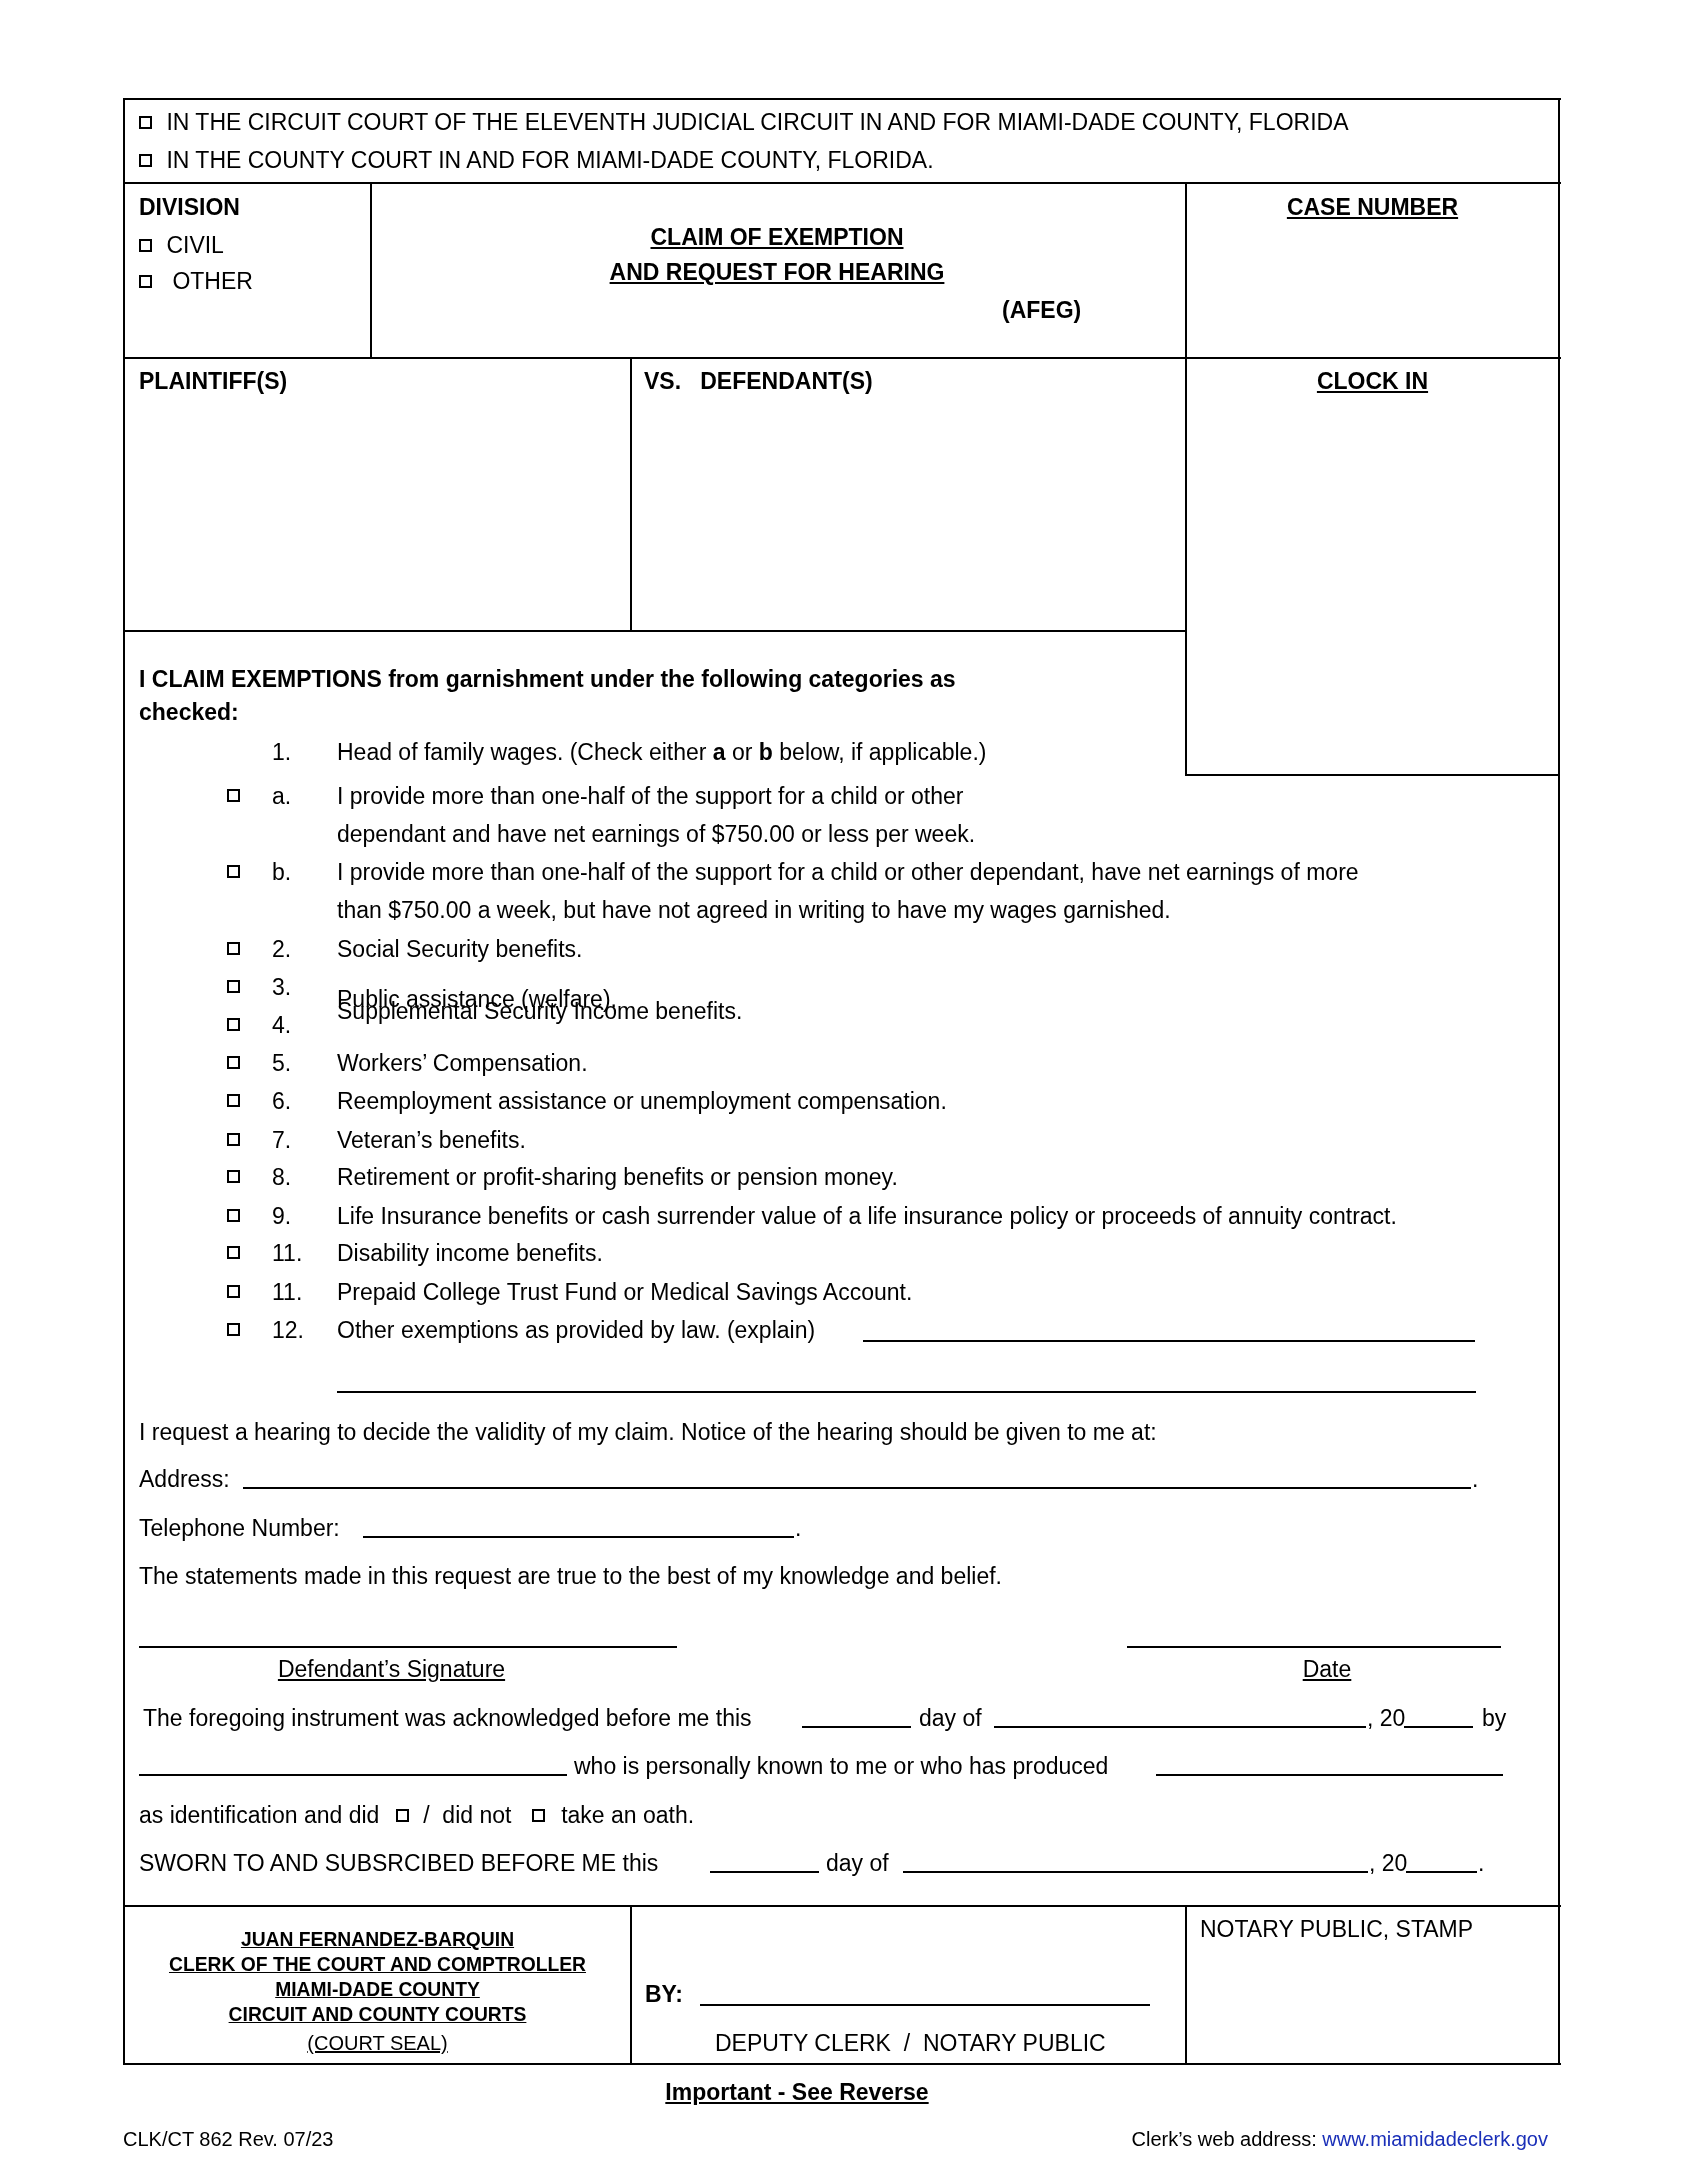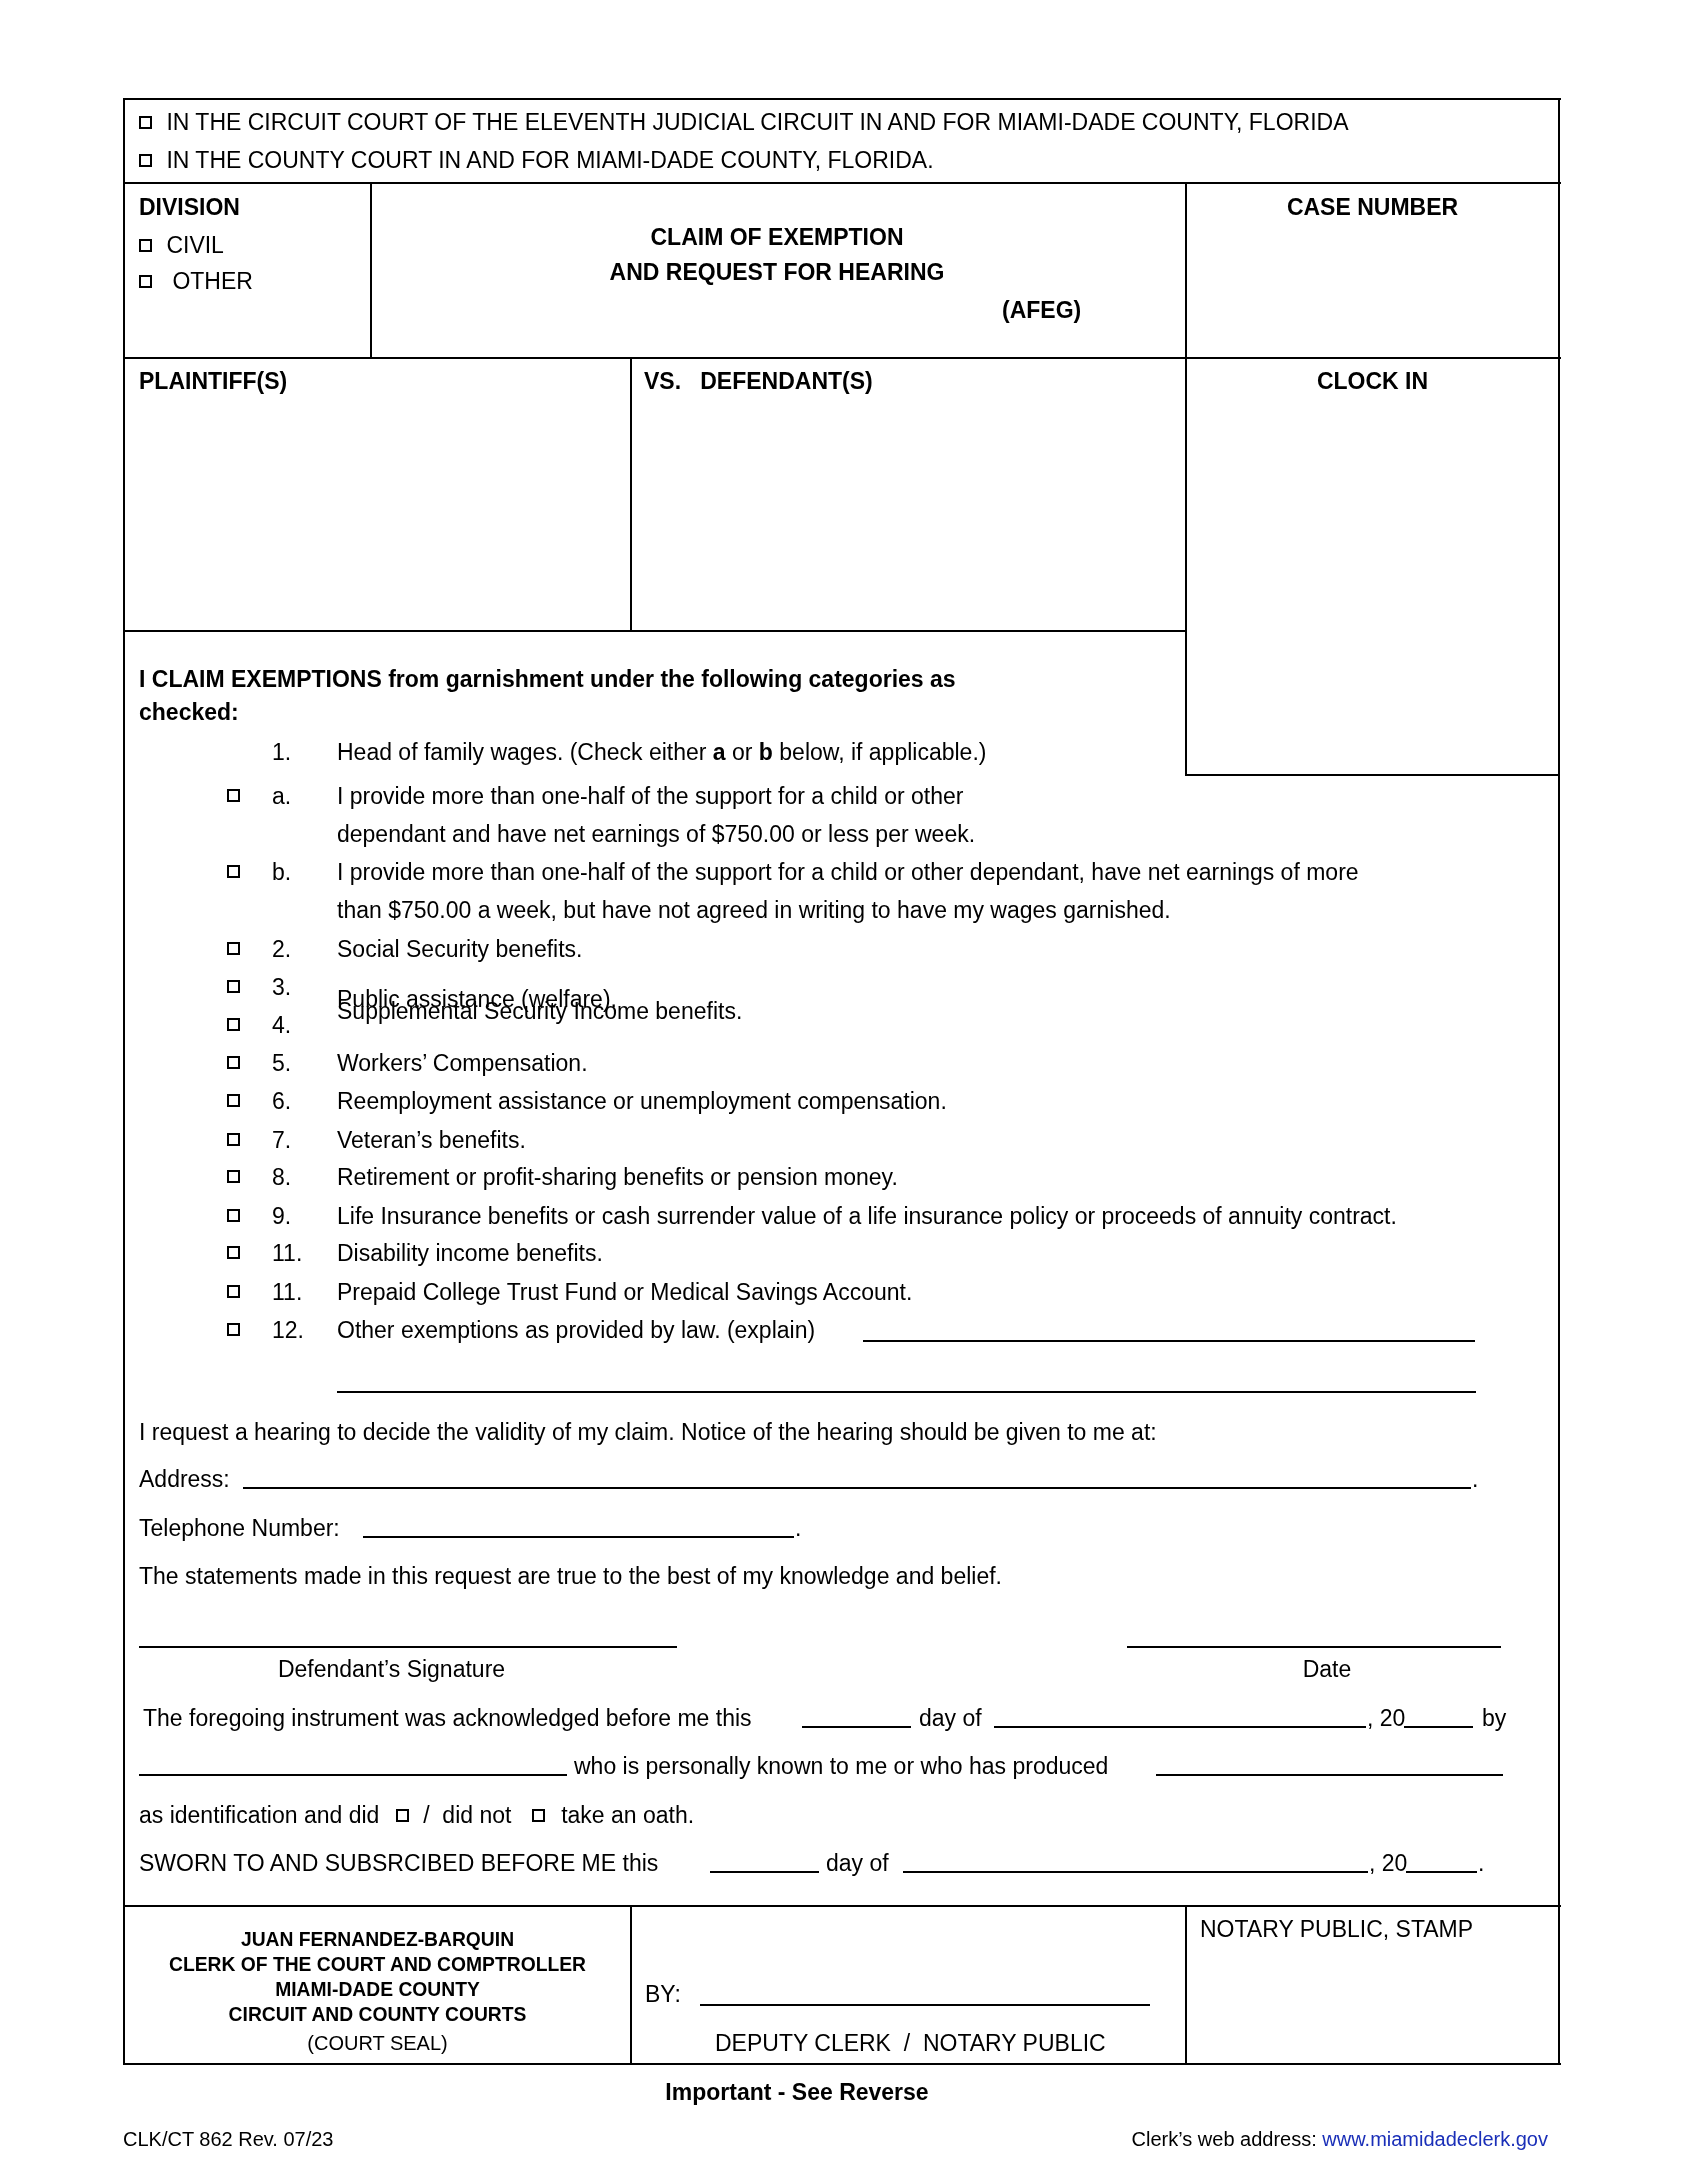--- a/index.html
+++ b/index.html
@@ -3,21 +3,21 @@
 <meta charset="utf-8">
 <style>
   html, body { margin: 0; padding: 0; background: #ffffff; }
   body { width: 1683px; height: 2178px; position: relative; font-family: "Liberation Sans", sans-serif; color: #000; font-size: 23px; }
   .abs { position: absolute; }
   .line { position: absolute; background: #000; }
   .cb { display: inline-block; width: 13px; height: 13px; border: 2px solid #000; box-sizing: border-box; vertical-align: 1px; cursor: pointer; }
   .b { font-weight: bold; }
   .txt { position: absolute; white-space: nowrap; line-height: 1; }
   .blank { position: absolute; height: 0; border-bottom: 2px solid #000; cursor: text; }
-  .center { text-align: center; }
+  .center { text-align: center; text-decoration: underline; }
   a { color: #1a2fb8; text-decoration: none; }
 </style>
 </head>
 <body>
 
 <div class="line" style="left:123px;top:98px;width:1438px;height:2px;"></div>
 <div class="line" style="left:123px;top:98px;width:2px;height:1967px;"></div>
 <div class="line" style="left:1558px;top:98px;width:2px;height:1967px;"></div>
 <div class="line" style="left:123px;top:2063px;width:1438px;height:2px;"></div>
 
@@ -176,21 +176,21 @@
 <div class="txt" style="left:1478px;top:1852px;">.</div>
 
 <div class="abs center b" style="left:125px;top:1927px;width:505px;font-size:19.3px;line-height:25px;">
   <div>JUAN FERNANDEZ-BARQUIN</div>
   <div>CLERK OF THE COURT AND COMPTROLLER</div>
   <div>MIAMI-DADE COUNTY</div>
   <div>CIRCUIT AND COUNTY COURTS</div>
 </div>
 <div class="txt center" style="left:125px;top:2033px;width:505px;font-size:20px;">(COURT SEAL)</div>
 
-<div class="txt" style="left:645px;top:1983px;">BY:</div>
+<div class="txt" style="left:645px;top:1983px;font-weight:bold;">BY:</div>
 <div class="blank" style="left:700px;top:2004px;width:450px;"></div>
 <div class="txt" style="left:715px;top:2032px;white-space:pre;">DEPUTY CLERK  /  NOTARY PUBLIC</div>
 
 <div class="txt" style="left:1200px;top:1918px;">NOTARY PUBLIC, STAMP</div>
 <div class="abs" style="left:1198px;top:1950px;width:351px;height:104px;"></div>
 
 <div class="txt b center" style="left:594px;top:2081px;width:406px;">Important - See Reverse</div>
 <div class="txt" style="left:123px;top:2129px;font-size:20px;">CLK/CT 862 Rev. 07/23</div>
 <div class="txt" style="right:135px;top:2129px;font-size:20px;text-align:right;">
   <span>Clerk’s web address: </span><a href="#">www.miamidadeclerk.gov</a>

